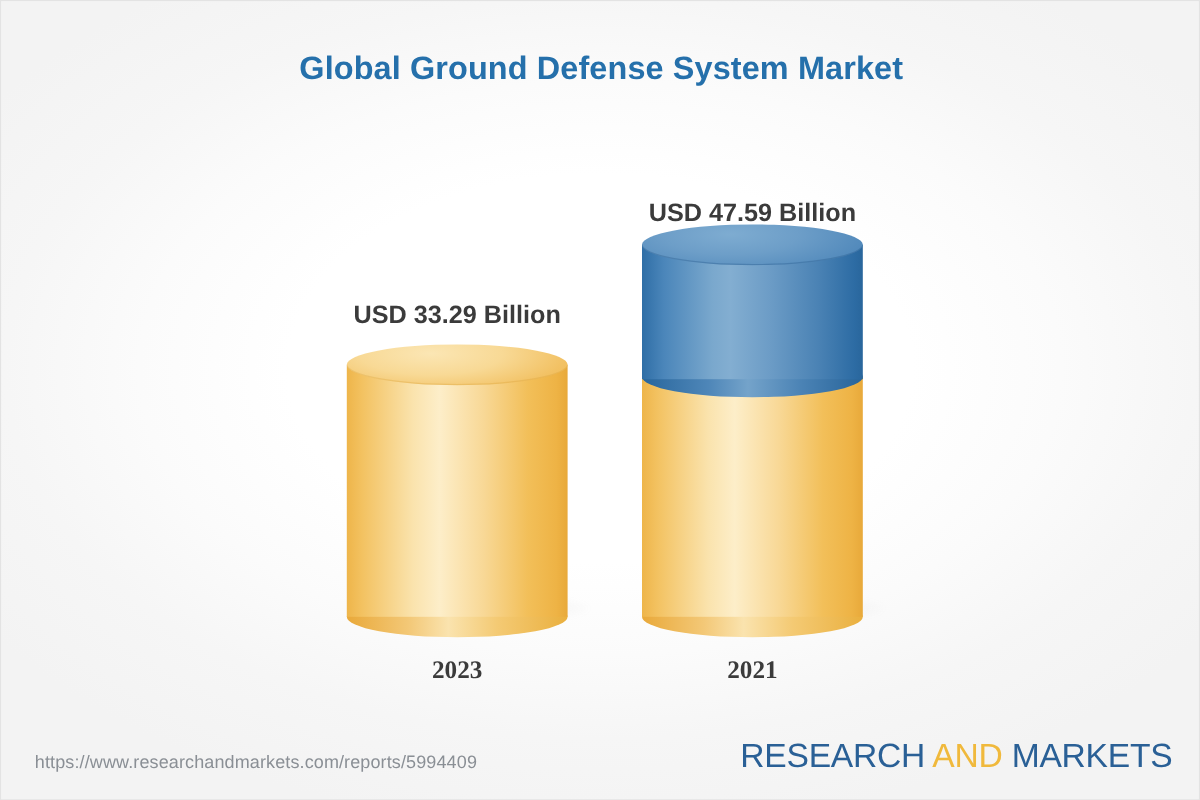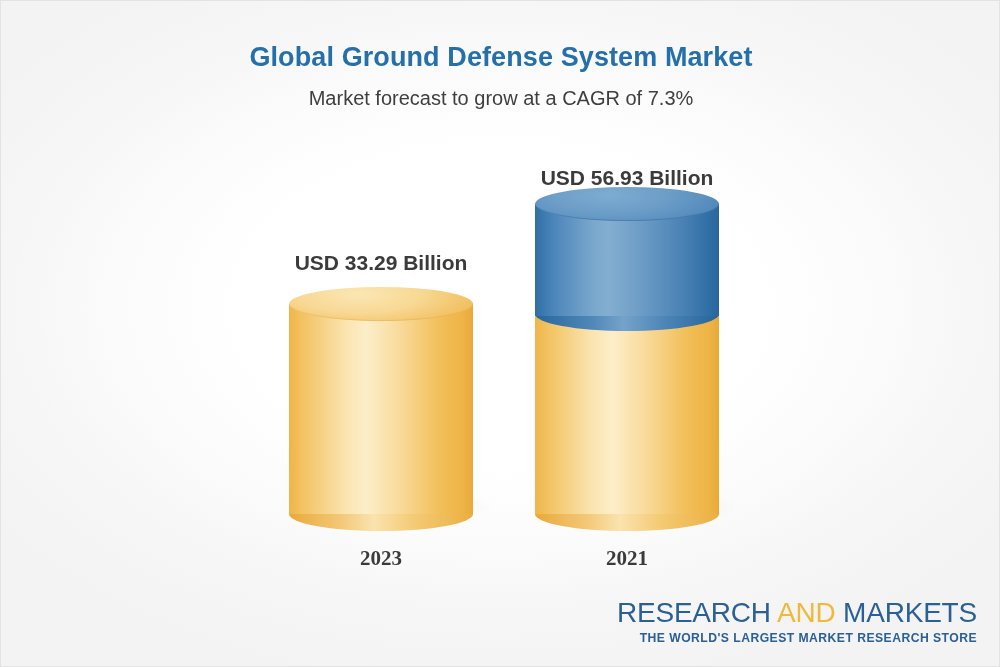--- a/index.html
+++ b/index.html
@@ -202,42 +202,41 @@
     white-space: nowrap;
   }
 </style>
 </head>
 <body>
 
 <div class="infographic">
 
   <div class="header">
     <h1 class="title">Global Ground Defense System Market</h1>
-    <p class="subtitle">Market forecast to grow at a CAGR of 7.3%</p>
   </div>
 
   <div class="chart-area">
 
     <div class="bar-group g0">
       <div class="value-label" style="top:0px;">USD 33.29 Billion</div>
 
       <div class="cyl" style="top:53px; height:210px;">
         <div class="shadow"></div>
         <div class="seg gold" style="top:0px; height:210px;">
           <div class="cap cap-bottom" style="bottom:-17px;"></div>
           <div class="body"></div>
           <div class="cap cap-top" style="top:-17px;"></div>
         </div>
       </div>
 
       <div class="year-label" style="top:295px;">2023</div>
     </div>
 
     <div class="bar-group g1">
-      <div class="value-label" style="top:15px;">USD 56.93 Billion</div>
+      <div class="value-label" style="top:15px;">USD 47.59 Billion</div>
 
       <div class="cyl" style="top:53px; height:310px;">
         <div class="shadow"></div>
 
         <div class="seg gold" style="top:110px; height:200px;">
           <div class="cap cap-bottom" style="bottom:-17px;"></div>
           <div class="body"></div>
         </div>
 
         <div class="seg blue" style="top:0px; height:112px;">
@@ -245,19 +244,19 @@
           <div class="body"></div>
           <div class="cap cap-top" style="top:-17px;"></div>
         </div>
       </div>
 
       <div class="year-label" style="top:395px;">2021</div>
     </div>
 
   </div>
 
+  <div class="source-url">https://www.researchandmarkets.com/reports/5994409</div>
 
   <div class="brand">
     <div class="brand-name"><span>RESEARCH </span><span class="and">AND</span><span> MARKETS</span></div>
-    <div class="brand-tag">THE WORLD'S LARGEST MARKET RESEARCH STORE</div>
   </div>
 
 </div>
 
 </body></html>

